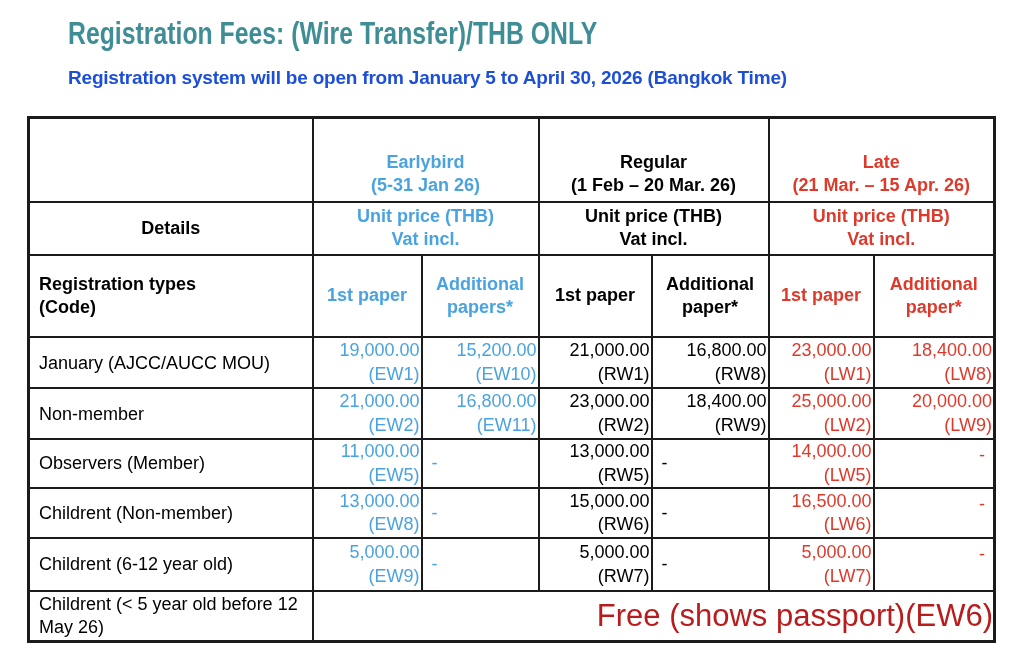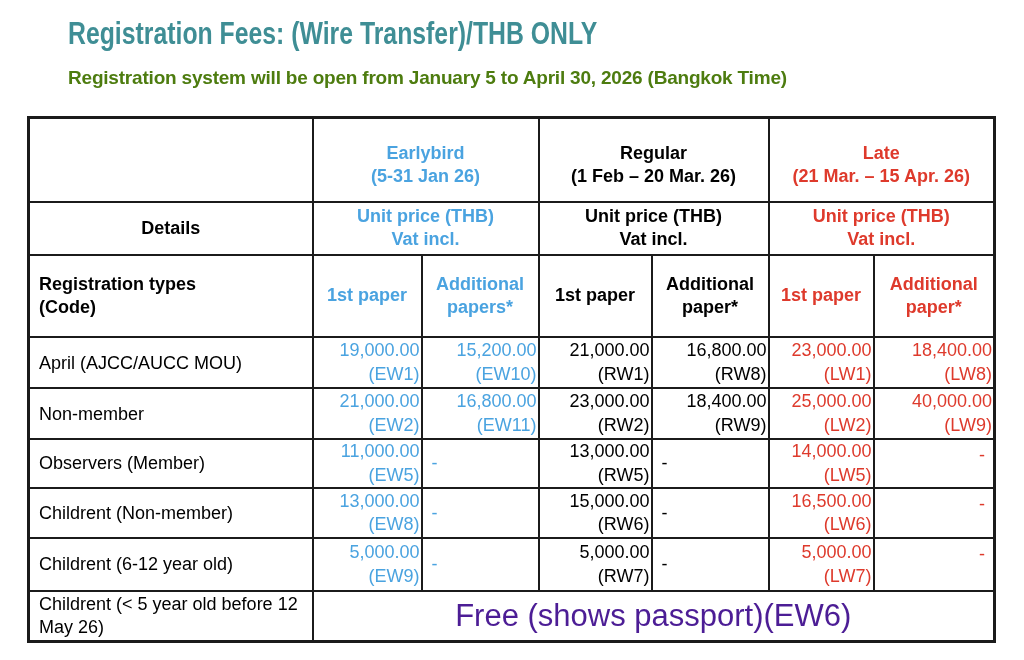--- a/index.html
+++ b/index.html
@@ -10,21 +10,21 @@
     overflow: hidden;
   }
   .page { padding-top: 16px; }
   h1.title {
     margin: 0 0 0 68px; font-size: 31px; font-weight: 700;
     color: var(--teal, #3F8E95); white-space: nowrap;
     transform: scaleX(0.80); transform-origin: left center;
     letter-spacing: 0px;
   }
   p.subtitle {
-    margin: 15px 0 12px 68px; font-size: 19px; font-weight: 700; color: #4d7c0f;
+    margin: 15px 0 12px 68px; font-size: 19px; font-weight: 700; color: #1d4ed8;
     letter-spacing: -0.2px;
   }
   table.fees {
     border-collapse: collapse; table-layout: fixed;
     width: 966px; margin: 27px 0 0 27px;
     border: 3px solid #1b1b1b;
     font-size: 18px;
   }
   td { border: 2px solid #1b1b1b; overflow: hidden; padding: 0; }
   
@@ -36,31 +36,31 @@
   tr.d3 td { height: 48px; }
   tr.d4 td { height: 50px; }
   tr.d5 td { height: 53px; }
   tr.rf td { height: 50px; }
   
   .c-blue { color: var(--blue, #4AA3E0); }
   .c-black { color: #000; }
   .c-red { color: var(--red, #DE3A2C); }
   
   .band { text-align: center; font-weight: 700; vertical-align: middle; line-height: 1.3; }
-  tr.r1 .band { vertical-align: bottom; padding-bottom: 12px; }
+  tr.r1 .band { vertical-align: bottom; padding-bottom: 3px; }
   .details { text-align: center; font-weight: 700; vertical-align: middle; color: #000; }
   .lbl { text-align: left; padding-left: 9px; padding-right: 8px; vertical-align: middle; color: #000; line-height: 1.25; }
   .lbl.bold { font-weight: 700; }
   
   .num { text-align: right; padding-right: 1px; vertical-align: middle; line-height: 1.3; }
   .dash-left { text-align: left; padding-left: 9px; vertical-align: middle; }
   .dash-right { text-align: right; padding-right: 8px; vertical-align: top; padding-top: 5px; }
   .free-cell {
-    text-align: center; vertical-align: middle;
-    font-size: 31px; color: #4c1d95; font-weight: 400;
+    text-align: right; vertical-align: middle;
+    font-size: 31px; color: #b91c1c; font-weight: 400;
   }
 </style>
 </head>
 <body>
 
 <div class="page">
   <h1 class="title">Registration Fees: (Wire Transfer)/THB ONLY</h1>
   <p class="subtitle">Registration system will be open from January 5 to April 30, 2026 (Bangkok Time)</p>
 
   <table class="fees">
@@ -114,21 +114,21 @@
       </td>
       <td class="band c-blue">1st paper</td>
       <td class="band c-blue" style="padding:17px 6px">Additional papers*</td>
       <td class="band c-black">1st paper</td>
       <td class="band c-black" style="padding:0 6px">Additional paper*</td>
       <td class="band c-red">1st paper</td>
       <td class="band c-red" style="padding:0 6px">Additional paper*</td>
     </tr>
 
     <tr class="d1">
-      <td class="lbl">April (AJCC/AUCC MOU)</td>
+      <td class="lbl">January (AJCC/AUCC MOU)</td>
       <td class="num c-blue">
         <div>19,000.00</div>
         <div>(EW1)</div>
       </td>
       <td class="num c-blue">
         <div>15,200.00</div>
         <div>(EW10)</div>
       </td>
       <td class="num c-black">
         <div>21,000.00</div>
@@ -164,21 +164,21 @@
       </td>
       <td class="num c-black">
         <div>18,400.00</div>
         <div>(RW9)</div>
       </td>
       <td class="num c-red">
         <div>25,000.00</div>
         <div>(LW2)</div>
       </td>
       <td class="num c-red">
-        <div>40,000.00</div>
+        <div>20,000.00</div>
         <div>(LW9)</div>
       </td>
     </tr>
 
     <tr class="d3">
       <td class="lbl">Observers (Member)</td>
       <td class="num c-blue">
         <div>11,000.00</div>
         <div>(EW5)</div>
       </td>

